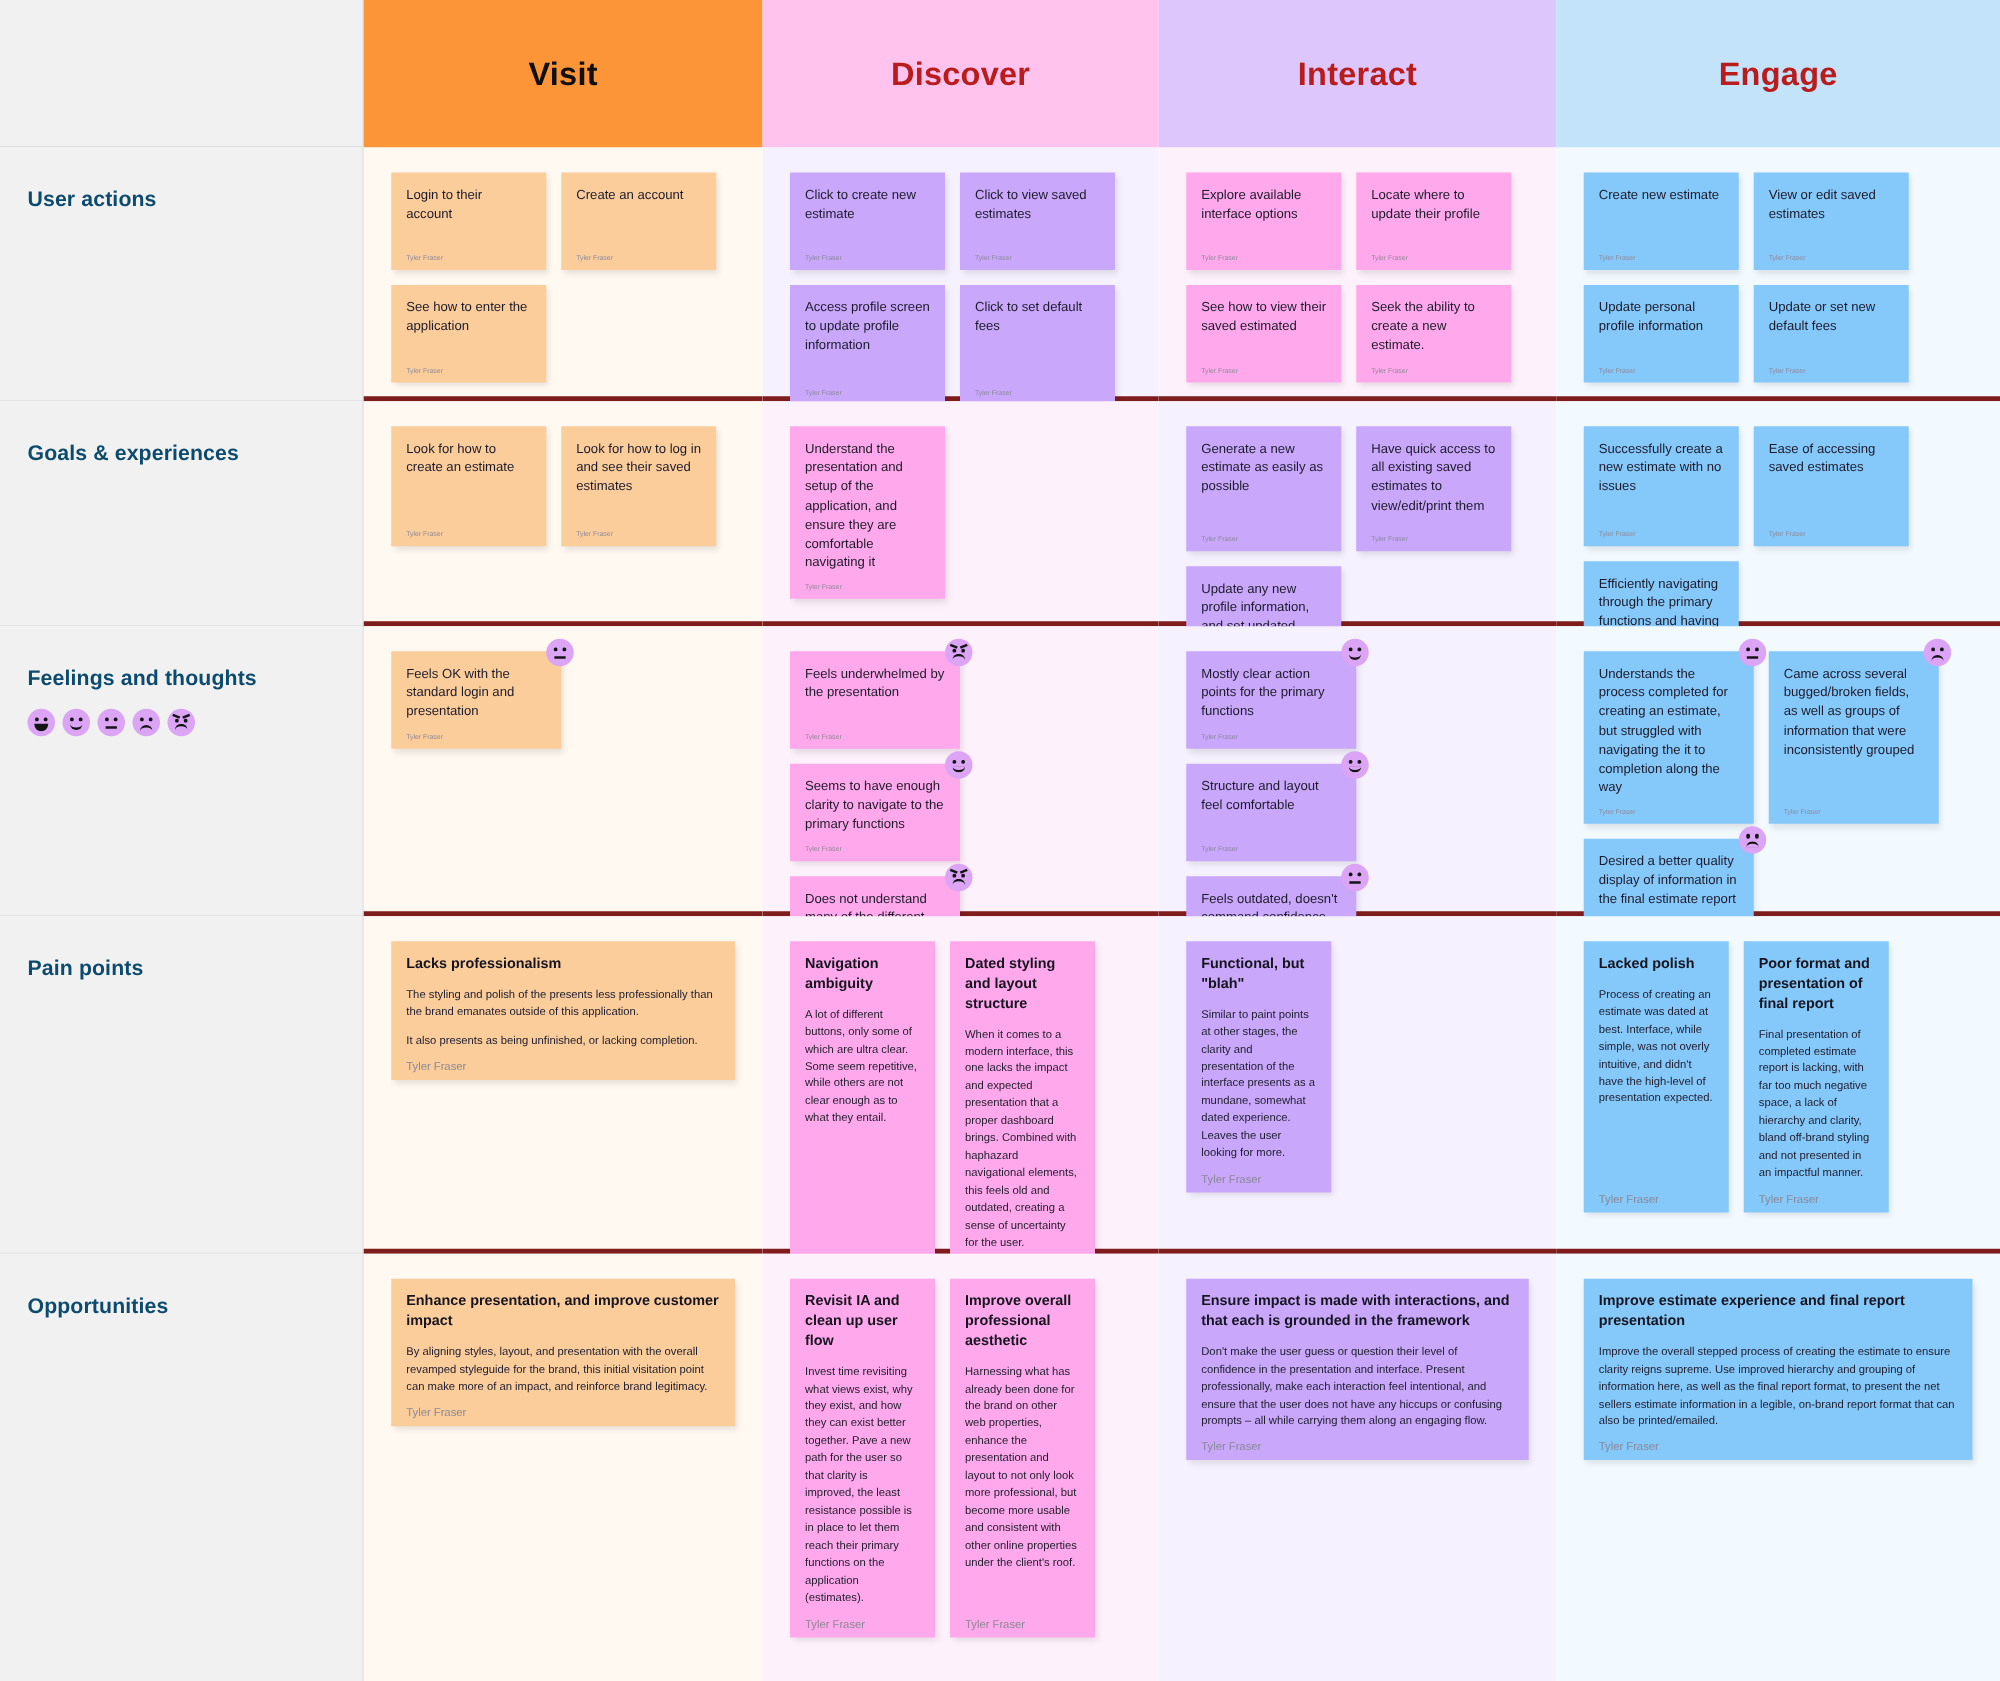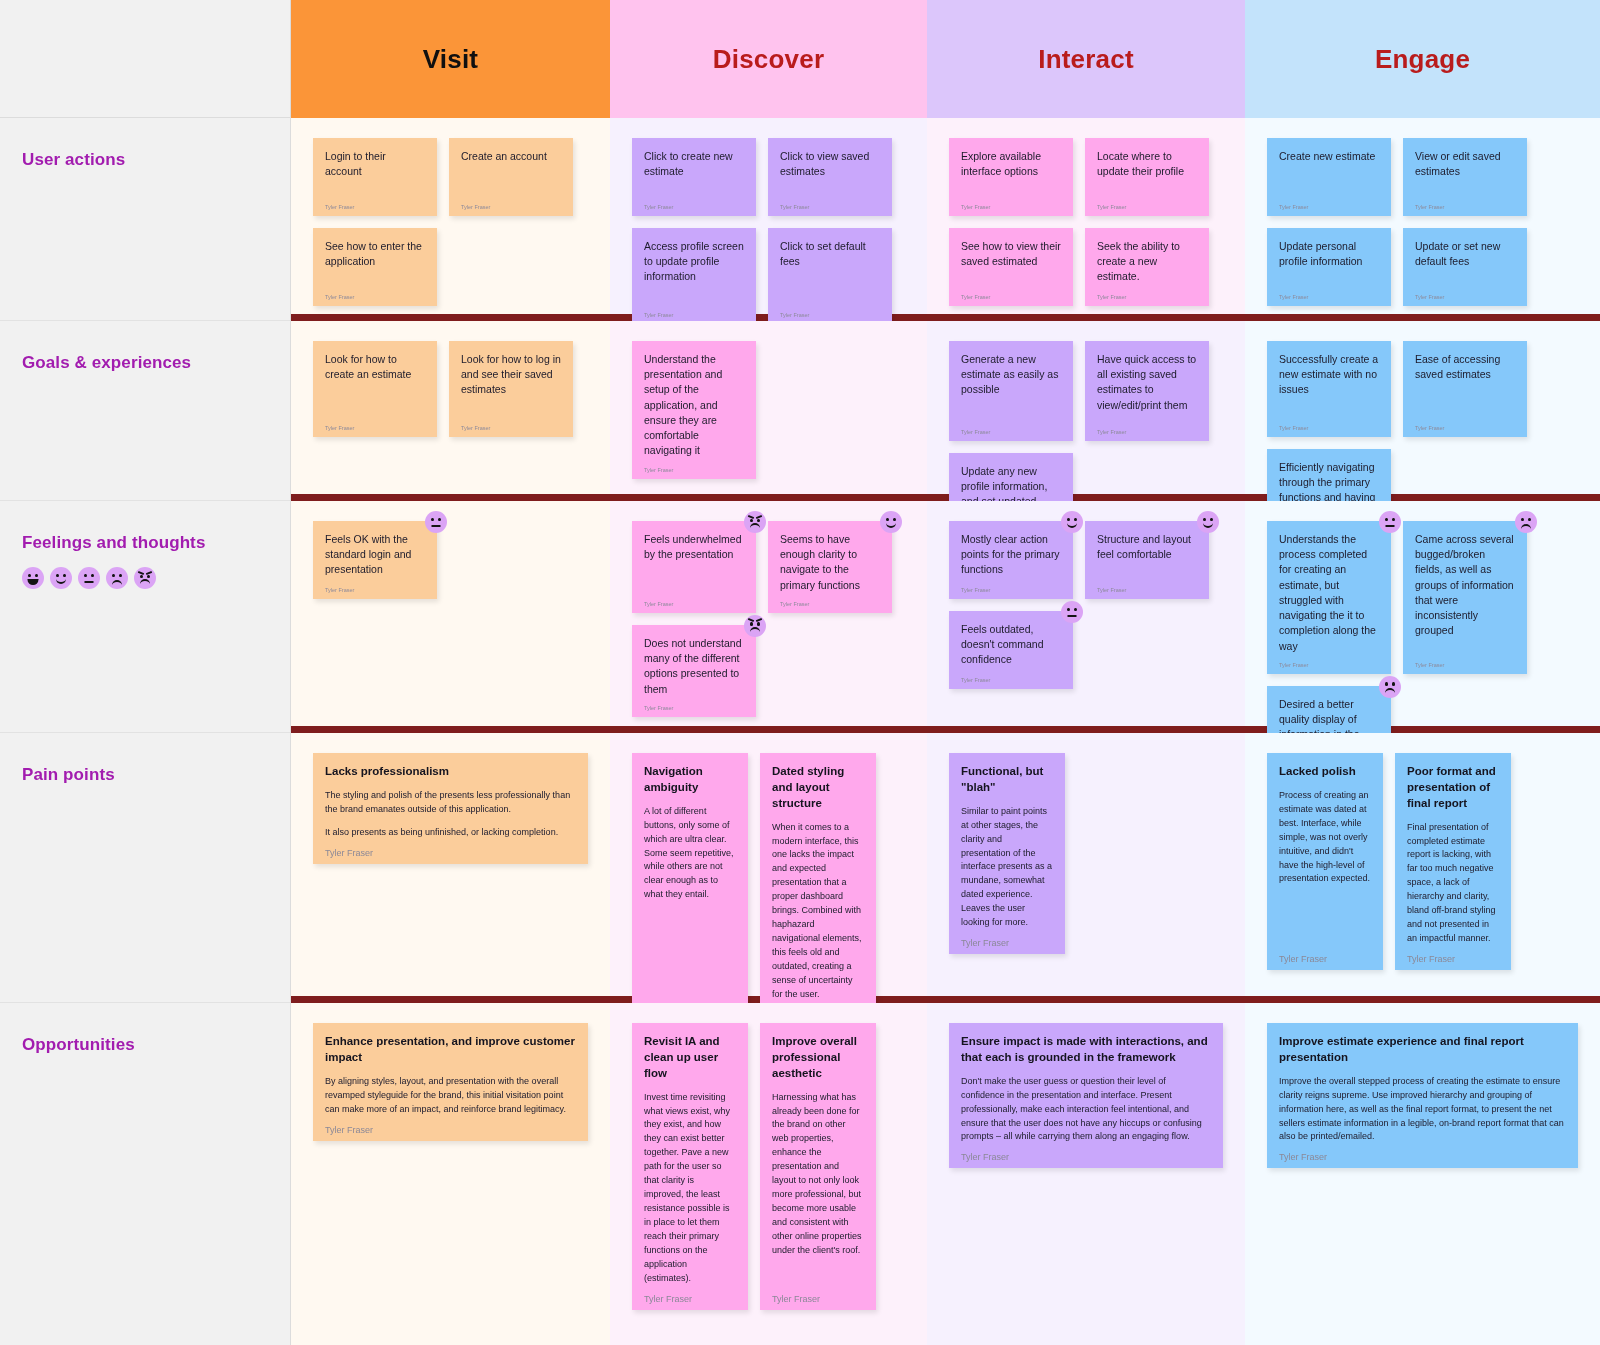--- a/index.html
+++ b/index.html
@@ -18,26 +18,26 @@
   .colhead span { font-size: 26px; font-weight: bold; color: #b91c1c; letter-spacing: .2px; }
   .h-visit    { background: #fb9538; }
   .h-discover { background: #ffc3ee; }
   .h-interact { background: #dcc6fb; }
   .h-engage   { background: #c3e3fb; }
   .h-visit span { color: #101010; }
 
   
   .rowlabel { background: #f1f1f1; border-right: 1px solid #dcdcdc; border-bottom: 1px solid #e2e2e2;
     padding: 32px 0 0 22px; }
-  .rowlabel .rl-title { font-size: 17px; font-weight: bold; color: #a21caf; letter-spacing: .1px; }
+  .rowlabel .rl-title { font-size: 17px; font-weight: bold; color: #0c4a6e; letter-spacing: .1px; }
   .emoji-legend { display: flex; gap: 6px; margin-top: 14px; }
   .emo { width: 22px; height: 22px; border-radius: 50%; background: #dba4f5; display: block; }
 
   
-  .cell { position: relative; padding: 20px 0 0 0; border-bottom: 7px solid #7f1d1d; }
+  .cell { position: relative; padding: 20px 0 0 0; border-bottom: 4px solid #7f1d1d; }
   .c-visit    { background: #fff9f1; }
   .c-discover { background: #fdf1fb; }
   .c-interact { background: #f6f1fe; }
   .c-engage   { background: #f3faff; }
   .cell.nb { border-bottom: none; }
   .cards { display: flex; flex-wrap: wrap; align-content: flex-start;
     gap: 12px 12px; padding: 0 22px; }
 
   
   .note { position: relative; box-shadow: 2px 3px 5px rgba(0,0,0,.10);
@@ -51,21 +51,21 @@
   .n-visit    { background: #fbcd9b; }
   .n-discover { background: #ffa8ec; }
   .n-interact { background: #c9a7fb; }
   .n-engage   { background: #85c8fa; }
 
   
   .note.sm { width: 124px; min-height: 78px; }
   .note.sm.tall { min-height: 96px; }
   .note.sm.xtall { min-height: 100px; }
   
-  .note.feel { width: 124px; min-height: 78px; }
+  .note.feel { width: 136px; min-height: 78px; }
   
   .note.pain { width: 116px; }
   
   .note.wide { width: 100%; justify-content: space-between; }
 
   .emoji-badge { position: absolute; top: -10px; right: -10px; width: 22px; height: 22px;
     border-radius: 50%; background: #dba4f5; }
 
   
   .face { position: relative; width: 100%; height: 100%; }

